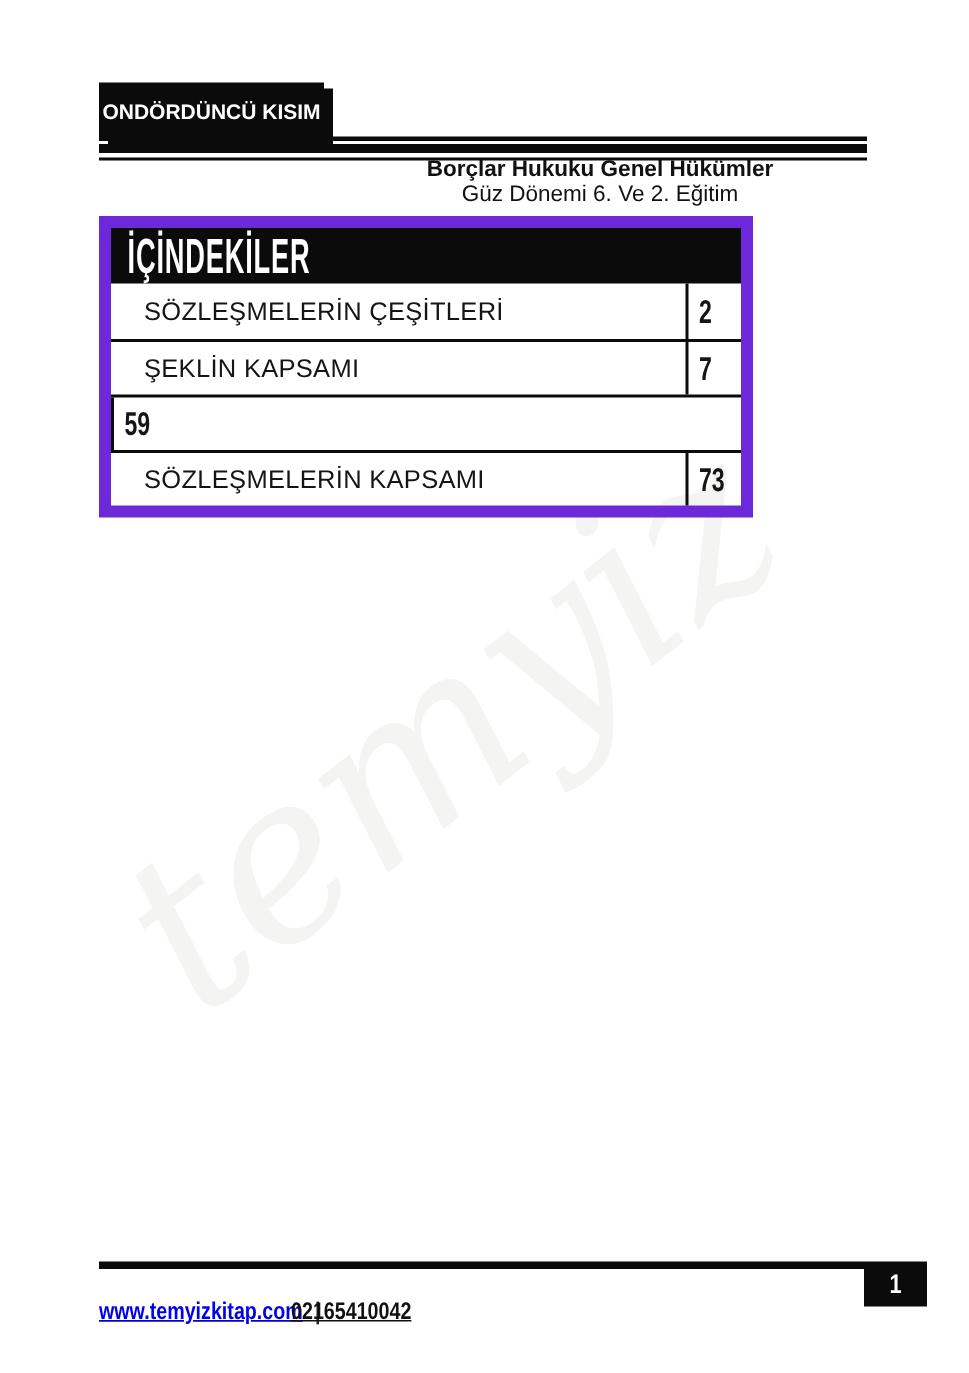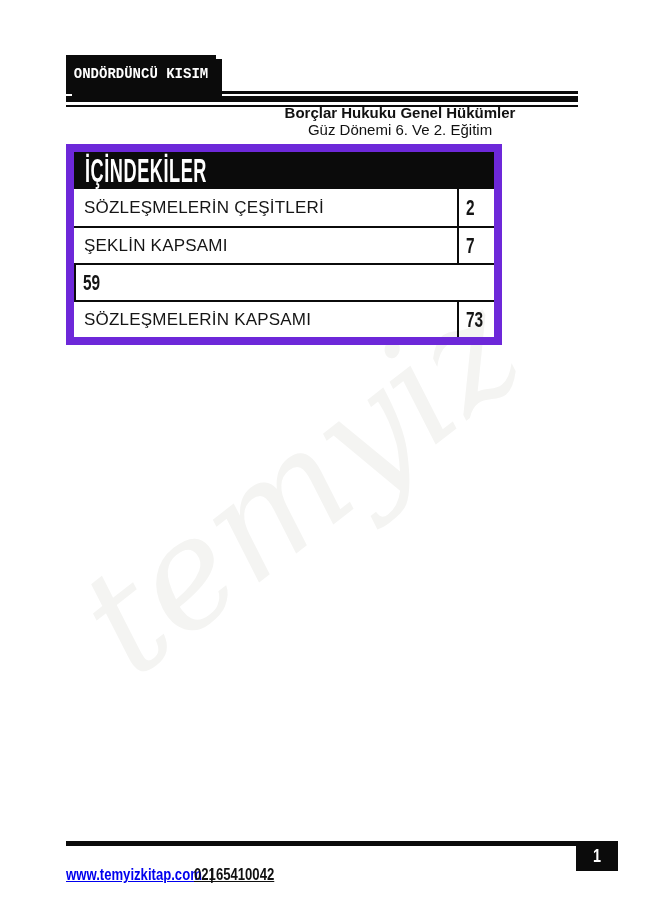--- a/index.html
+++ b/index.html
@@ -16,21 +16,21 @@
   
   .kisim-box {
     position: absolute;
     left: 66px; top: 55px;
     width: 150px; height: 37px;
     background: #0b0b0b;
     box-shadow: 6px 4px 0 #0b0b0b;
     display: flex; align-items: center; justify-content: center;
   }
   .kisim-text {
-    font-family: Liberation Mono, monospace;
+    font-family: Liberation Sans, sans-serif;
     font-weight: bold;
     font-size: 14px;
     color: #ffffff;
     white-space: nowrap;
   }
   .header-title {
     position: absolute;
     left: 230px; top: 56px; width: 340px;
     text-align: center;
     line-height: 17px;
@@ -78,20 +78,21 @@
   .toc-row + .toc-row { border-top: 2px solid #0b0b0b; }
   .toc-title {
     flex: 1;
     display: flex; align-items: center;
     padding-left: 10px;
     font-size: 17px;
     letter-spacing: 0.2px;
     color: #151515;
     white-space: nowrap;
     overflow: hidden;
+    margin-left: 12px;
   }
   .toc-page {
     width: 37px;
     border-left: 2px solid #0b0b0b;
     box-sizing: border-box;
     display: flex; align-items: center;
     padding-left: 7px;
   }
   .toc-page-num {
     display: inline-block;

